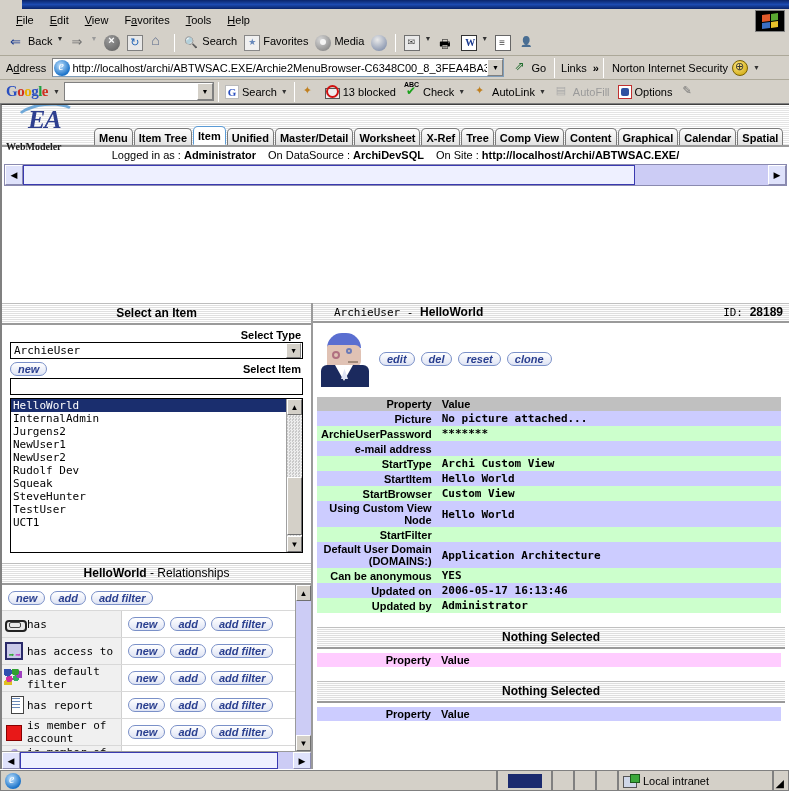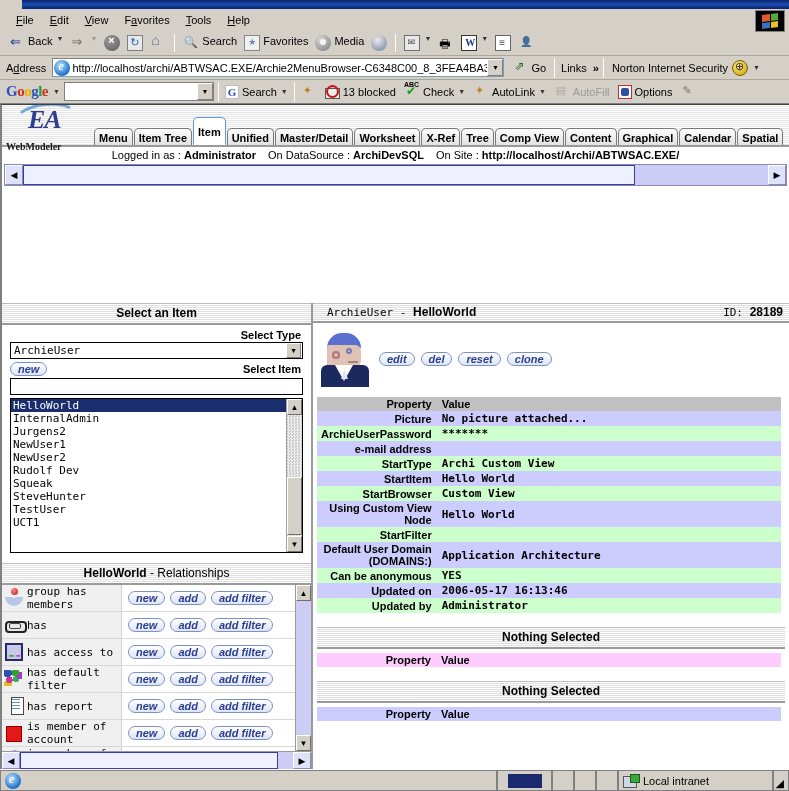--- a/index.html
+++ b/index.html
@@ -188,21 +188,21 @@
     height:17px; padding:1px 4px 0 4px;
     border:1px solid #7a7a7a; border-bottom:none;
     border-radius:5px 5px 0 0;
     background: linear-gradient(to bottom, #fdfdfd, #e2e2e2);
     font-size:11px; font-weight:bold; color:#000;
     display:flex; align-items:center; white-space:nowrap;
     cursor:default;
   }
   .tab.active{
     background:#fff; border-color:#5b9bd5; border-bottom:1px solid #fff; color:#000;
-    height:28px;
+    height:19px;
   }
   .loginbar{
     height:17px; background:#fff;
     display:flex; align-items:center; justify-content:center;
     font-size:11px; border-bottom:1px solid #fff;
   }
   .loginbar b{font-weight:bold;}
   .loginbar span.lbl{color:#000; font-weight:normal;}
   .loginbar .grp{margin:0 6px;}
   
@@ -340,21 +340,21 @@
   .rel-hbar{
     height:18px; display:flex; border-top:1px solid #9a9a9a; background:#eef0ff;
   }
   .rel-hbar .hthumb{width:258px; background:#eef0ff; border:1px solid #3a3ab0;}
   .rel-hbar .htrack{flex:1; background:#ccccf5;}
   
   .item-head{
     display:flex; align-items:flex-start; justify-content:space-between;
     background: repeating-linear-gradient(to bottom, #fdfdfd 0px, #fdfdfd 1px, #dedede 1px, #dedede 2px);
     border-top:1px solid #c0c0c0; border-bottom:2px solid #9a9a9a;
-    padding:1px 6px 2px 14px; font-size:12px;
+    padding:1px 6px 2px 21px; font-size:12px;
   }
   .item-head .lt{font-family:"DejaVu Sans Mono", monospace; font-size:11px;}
   .item-head .lt b{font-family:"Liberation Sans", sans-serif; font-size:12px; font-weight:bold;}
   .item-head .rt{font-family:"DejaVu Sans Mono", monospace; font-size:11px;}
   .item-head .rt b{font-family:"Liberation Sans", sans-serif; font-size:12px; font-weight:bold;}
   .item-actions{display:flex; align-items:center; gap:6px; padding:8px 0 6px 8px;}
   .bigav{width:52px;height:56px;position:relative;flex:0 0 52px;}
   .bigav .hair{position:absolute;left:6px;top:2px;width:34px;height:15px;border-radius:16px 16px 0 0;background:#5a6ed0;}
   .bigav .face{position:absolute;left:6px;top:14px;width:34px;height:22px;background:#e0c2b4;border-radius:2px 6px 6px 2px;}
   .bigav .eye1{position:absolute;left:11px;top:20px;width:8px;height:8px;border:2px solid #b07080;border-radius:50%;}
@@ -642,24 +642,20 @@
         </div>
 
         <div class="rel-title">
           <b>HelloWorld</b><span> - Relationships</span>
         </div>
 
         <div class="rel-area">
           <div class="rel-list">
 
             <div class="rel-row">
-              <div class="rel-name">
-                <span class="relicon ri-group"></span>
-                <span>group has members</span>
-              </div>
               <div class="rel-btns">
                 <span class="btn-oval">new</span>
                 <span class="btn-oval">add</span>
                 <span class="btn-oval">add filter</span>
               </div>
             </div>
 
             <div class="rel-row">
               <div class="rel-name">
                 <span class="relicon ri-has"></span>

